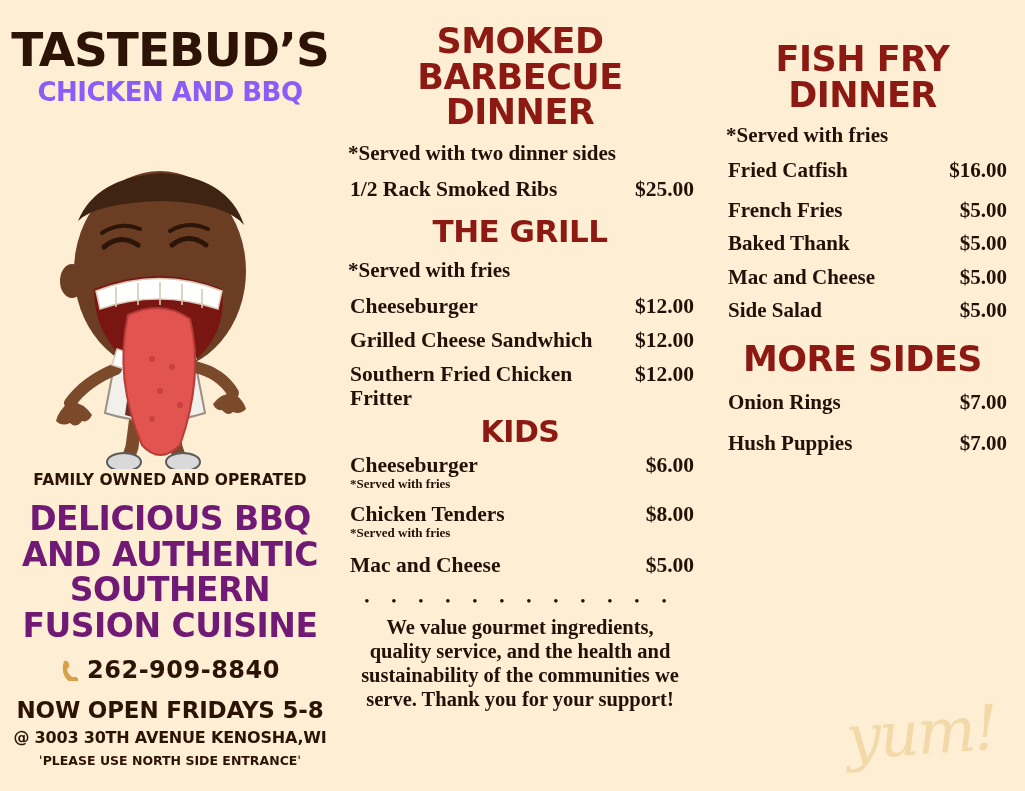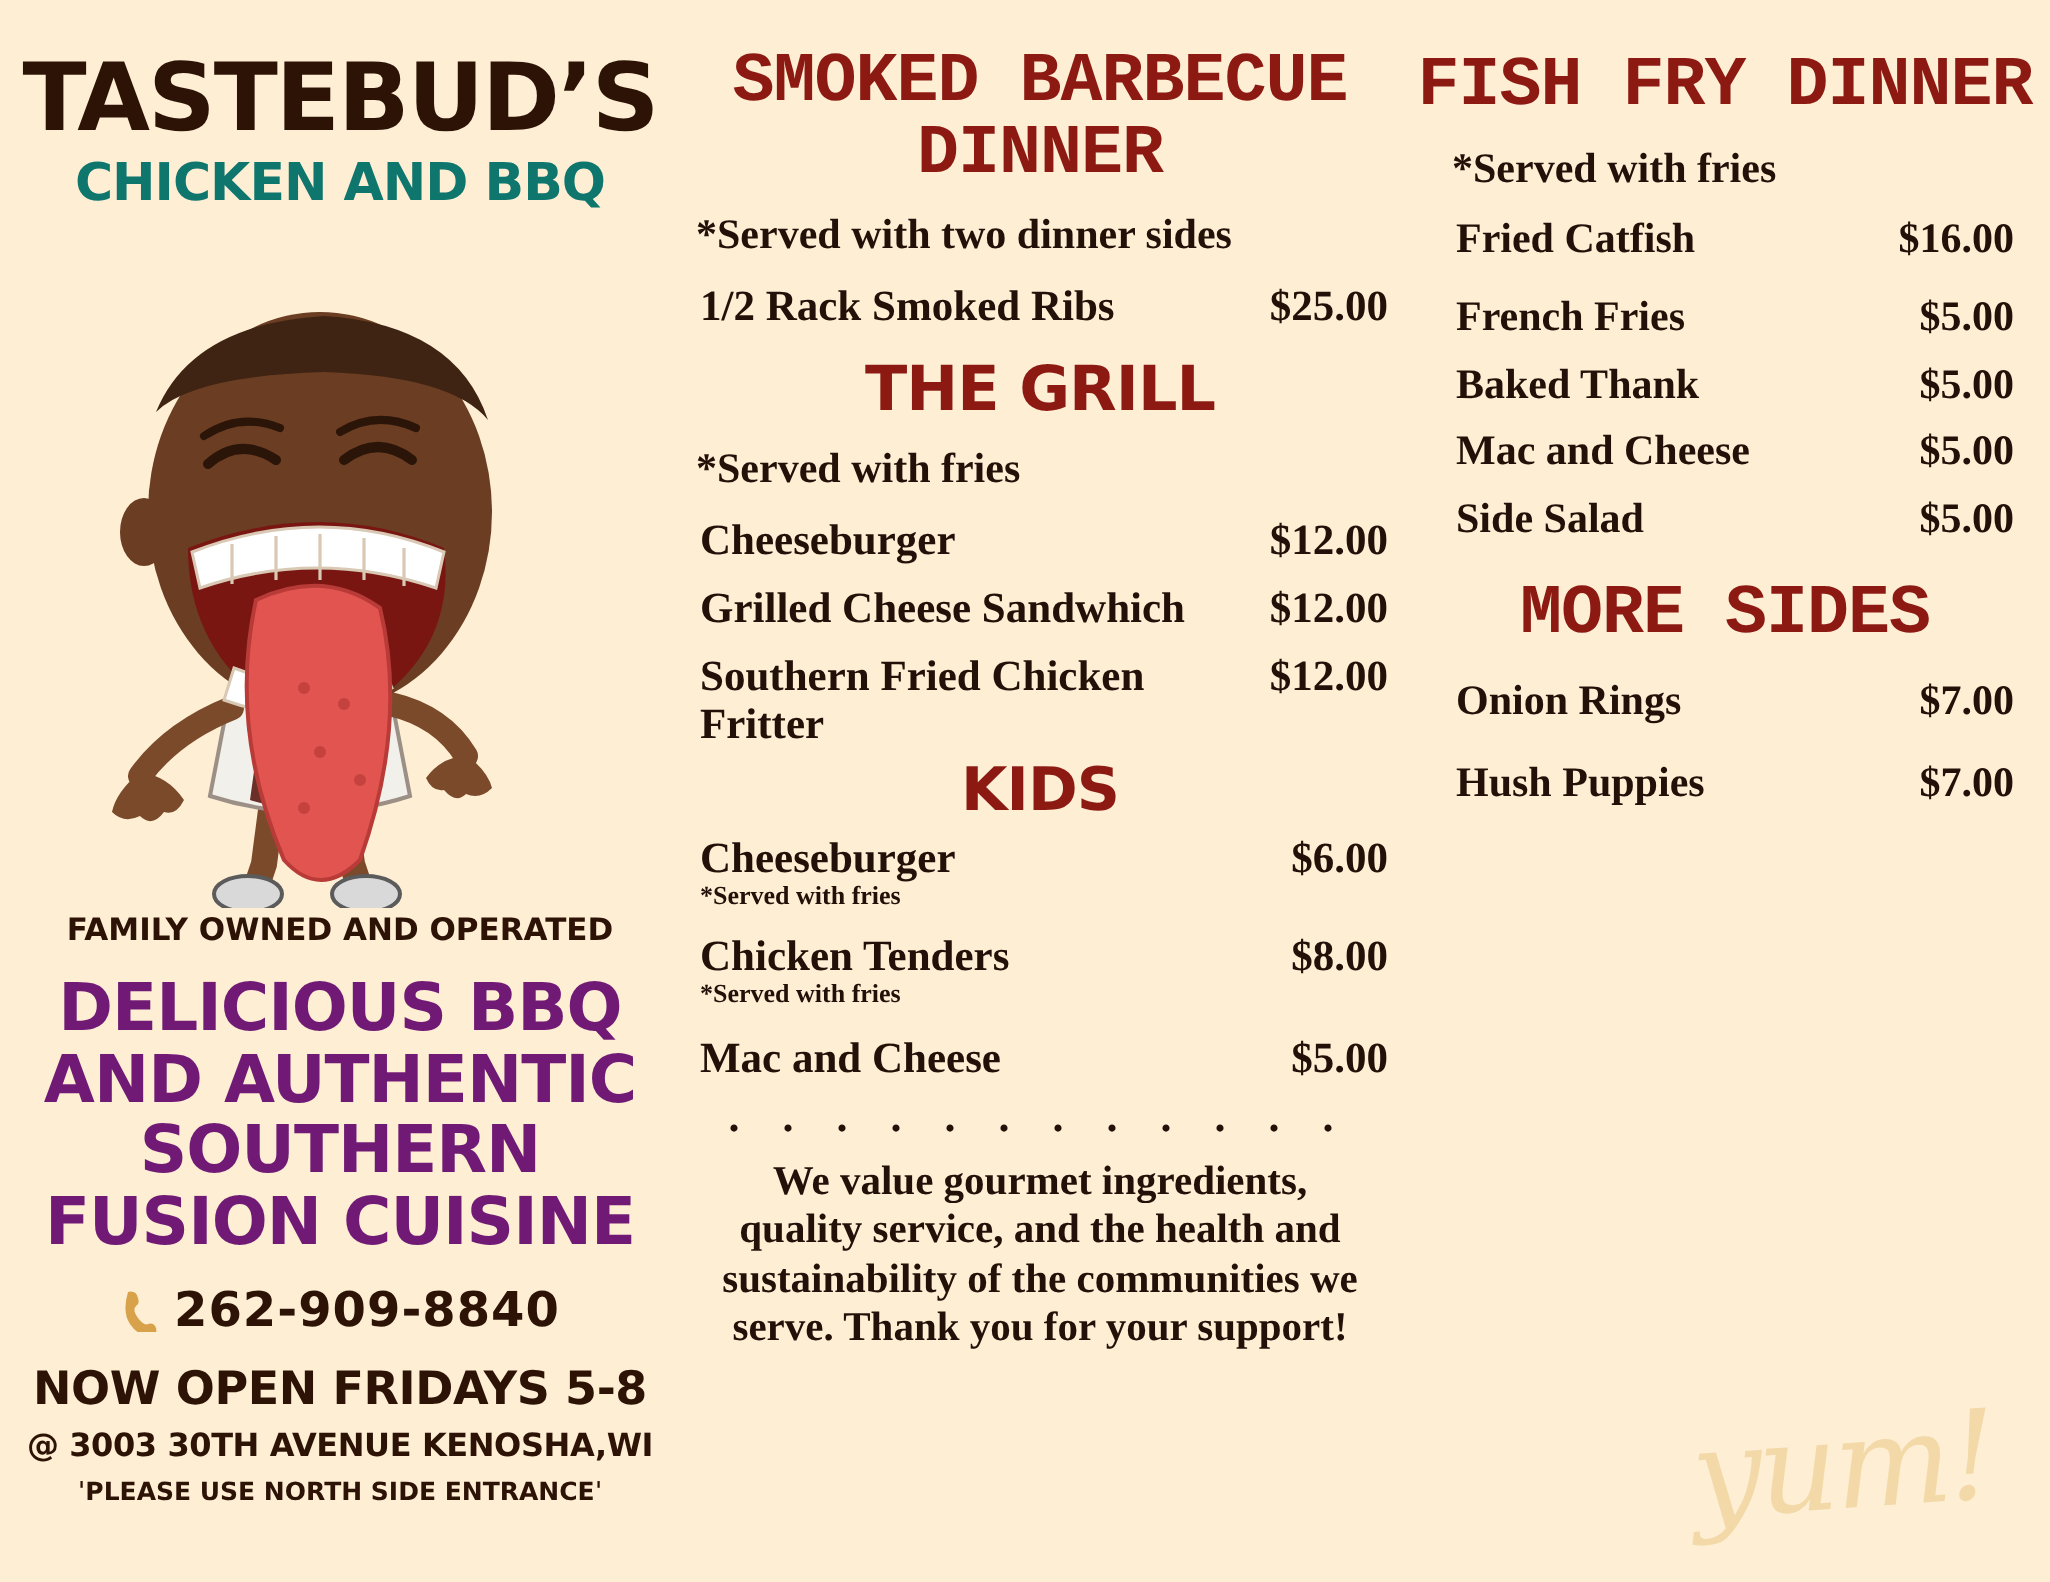--- a/index.html
+++ b/index.html
@@ -36,22 +36,22 @@
     letter-spacing: -1px;
     color: #2d1206;
     line-height: 1;
     margin: 8px 0 4px 0;
   }
   .brand-sub {
     font-family: "DejaVu Sans", sans-serif;
     font-weight: 700;
     font-size: 26px;
     letter-spacing: -0.5px;
-    color: #0f766e;
-    margin-bottom: 7px;
+    color: #8b5cf6;
+    margin-bottom: 22px;
   }
 
   .mascot {
     width: 300px;
     height: 340px;
     margin: 0 auto;
     position: relative;
   }
 
   .family-line {
@@ -112,33 +112,33 @@
   }
 
   
   .col-mid {
     width: 360px;
     padding-top: 24px;
     position: relative;
   }
   .col-right {
     width: 325px;
-    padding-top: 26px;
+    padding-top: 42px;
     position: relative;
   }
 
   .sec-title {
     font-family: "DejaVu Sans", sans-serif;
     font-weight: 700;
     color: #8c1a12;
     text-align: center;
     line-height: 1.02;
     letter-spacing: -0.5px;
   }
-  .sec-title.big { font-size: 35px; font-family: Liberation Mono, monospace; }
+  .sec-title.big { font-size: 35px; }
   .sec-title.mid { font-size: 31px; }
   .sec-title.sm  { font-size: 30px; }
 
   .served {
     font-family: "Liberation Serif", serif;
     font-weight: 700;
     font-size: 21px;
     color: #231008;
     margin: 10px 0 6px 0;
     padding-left: 8px;

